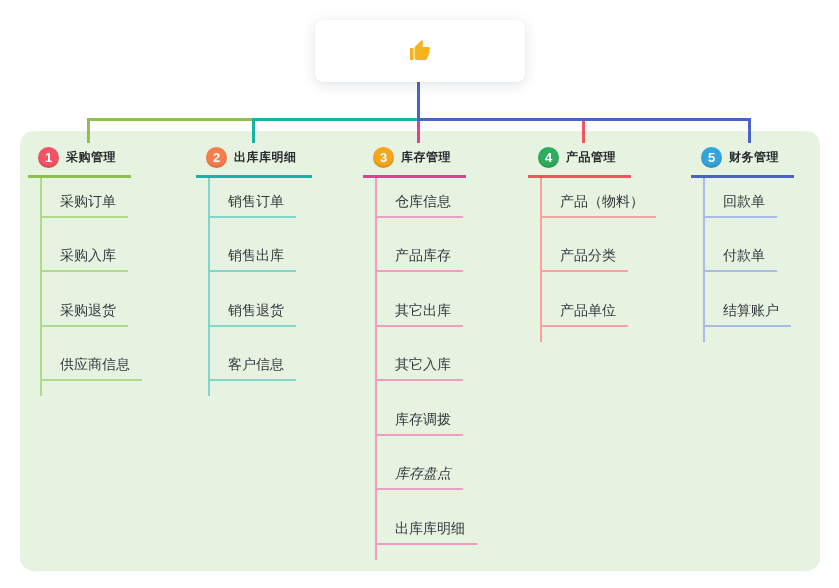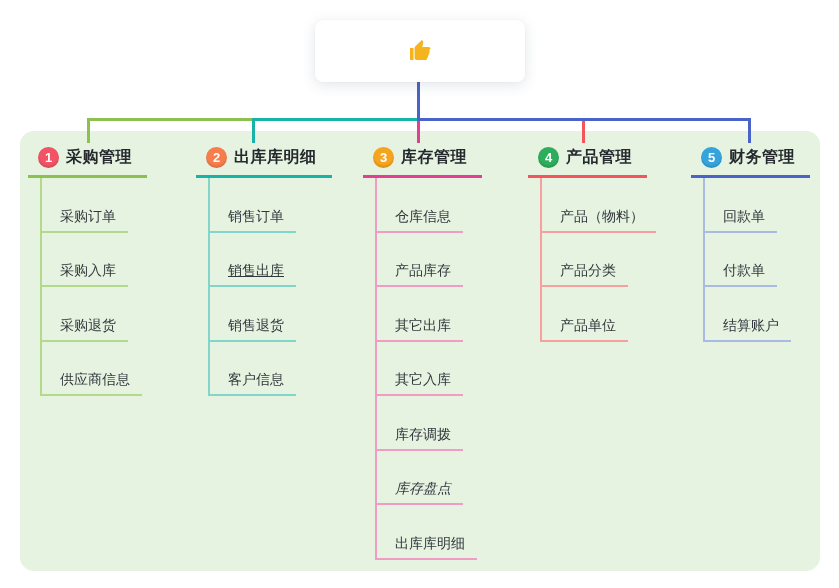--- a/index.html
+++ b/index.html
@@ -25,23 +25,23 @@
     display:inline-flex;align-items:center;gap:7px;
     padding:0 15px 7px 10px;border-bottom:3px solid #000;
     white-space:nowrap;
   }
   .badge{
     width:21px;height:21px;border-radius:50%;flex:0 0 21px;
     color:#ffffff;font-size:13px;font-weight:bold;line-height:21px;
     display:flex;align-items:center;justify-content:center;
     box-shadow:inset 0 -2px 2px rgba(0,0,0,.12);
   }
-  .branch-label{font-size:16px;font-weight:700;color:#25282d;letter-spacing:.5px;}
+  .branch-label{font-size:12px;font-weight:700;color:#25282d;letter-spacing:.5px;}
   .children{list-style:none;margin:0 0 0 12px;padding:0;border-left:2px solid #ccc;}
-  .child-cell{height:54.5px;display:flex;align-items:flex-end;}
+  .child-cell{height:54.5px;display:flex;align-items:center;}
   .child-item{
     display:inline-block;border-bottom:2px solid #ccc;
     padding:0 12px 5px 18px;font-size:14px;color:#33373d;white-space:nowrap;
   }
 </style>
 </head>
 <body>
 
 <div class="canvas">
   <div class="panel" id="panel" style="background: rgb(229, 243, 224);"></div>
@@ -84,21 +84,21 @@
           </li>
         </ul></div>
       <div class="branch" style="left: 196px;"><div class="branch-header" style="border-bottom-color: rgb(23, 179, 166);">
           <span class="badge" style="background: rgb(248, 125, 76);">2</span>
           <span class="branch-label">出库库明细</span>
         </div><ul class="children" style="border-left-color: rgb(130, 213, 202);">
           <li class="child-cell">
             <span class="child-item" style="border-bottom-color: rgb(130, 213, 202);">销售订单</span>
           </li>
           <li class="child-cell">
-            <span class="child-item" style="border-bottom-color: rgb(130, 213, 202); text-decoration: underline;">销售出库</span>
+            <span class="child-item" style="border-bottom-color: rgb(130, 213, 202);">销售出库</span>
           </li>
           <li class="child-cell">
             <span class="child-item" style="border-bottom-color: rgb(130, 213, 202);">销售退货</span>
           </li>
           <li class="child-cell">
             <span class="child-item" style="border-bottom-color: rgb(130, 213, 202);">客户信息</span>
           </li>
         </ul></div>
       <div class="branch" style="left: 363px;"><div class="branch-header" style="border-bottom-color: rgb(226, 62, 146);">
           <span class="badge" style="background: rgb(245, 164, 31);">3</span>

